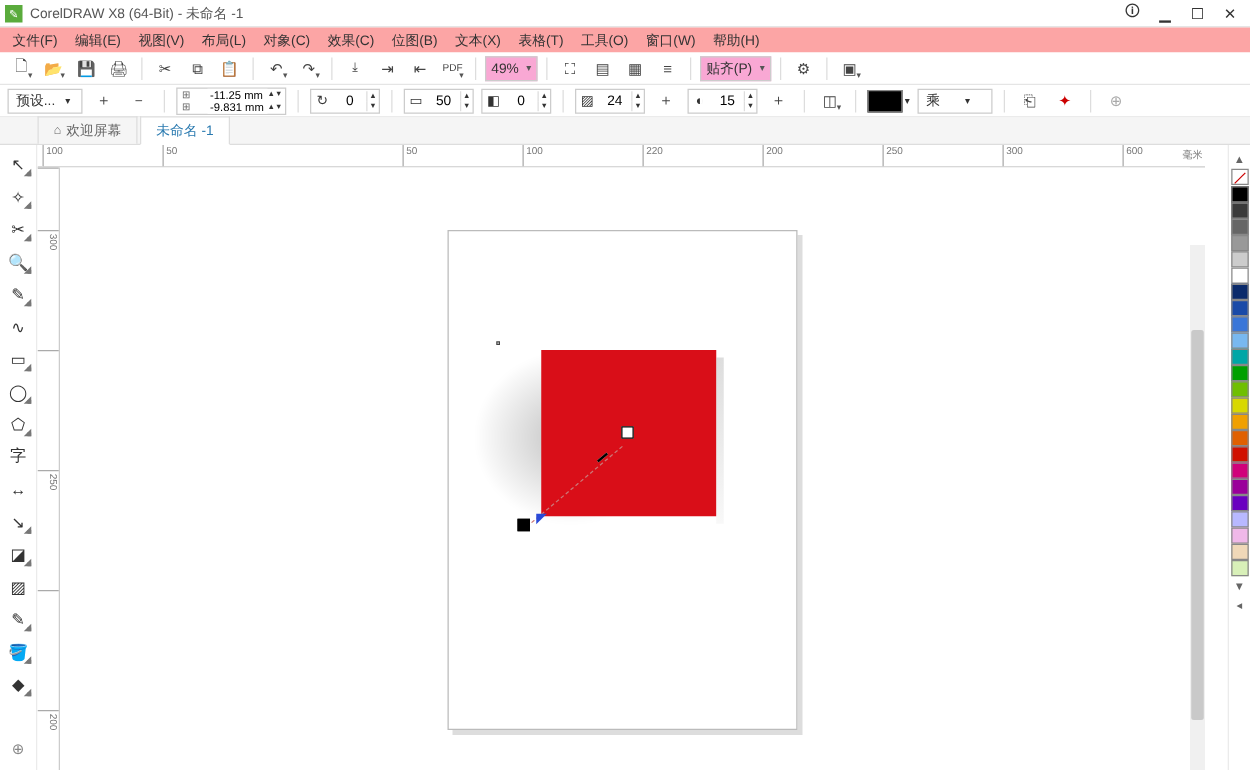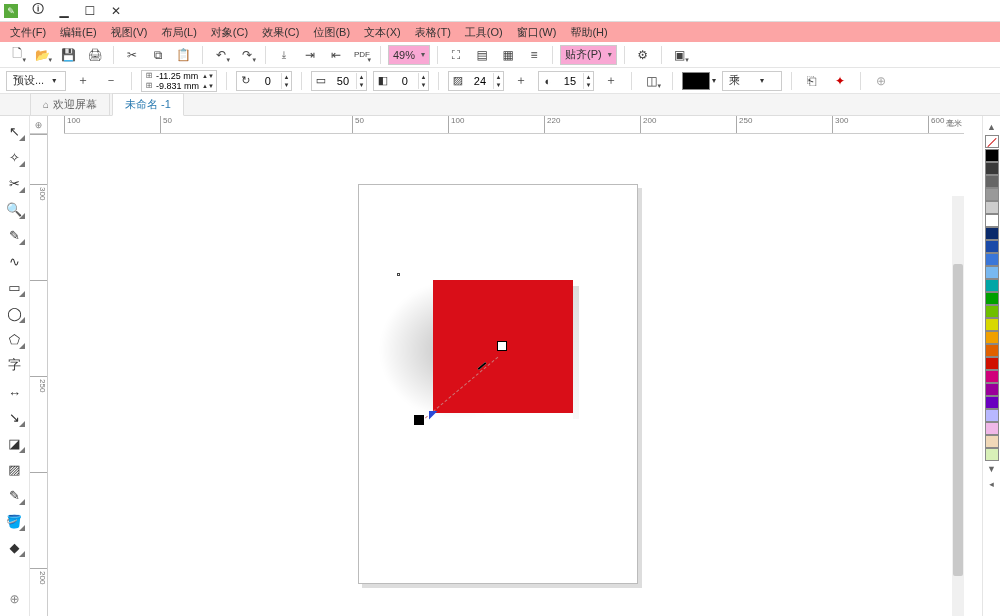--- a/index.html
+++ b/index.html
@@ -23,21 +23,21 @@
   .zoom-box, .combo { height:20px; border:1px solid #ccc; background:#f9a8d4; display:inline-flex; align-items:center; padding:0 4px; font-size:11px; }
   .combo .arrow, .zoom-box .arrow { margin-left:6px; font-size:8px; color:#555; }
 
   
   .propbar { height: 26px; display:flex; align-items:center; padding:0 6px; background:#fff; border-bottom:1px solid #e5e5e5; gap:6px; }
   .preset { height:20px; border:1px solid #ccc; padding:0 6px; display:flex; align-items:center; min-width:60px; }
   .preset .arrow{ margin-left:8px; font-size:8px; }
   .spin-pair { display:flex; flex-direction:column; border:1px solid #ccc; height:22px; }
   .spin-row { display:flex; align-items:center; height:11px; font-size:9px; padding:0 2px; }
   .spin-row span.icon { width:10px; text-align:center; color:#666; font-size:8px; }
-  .spin-row input { border:none; width:48px; font-size:9px; text-align:left; padding-left:2px; }
+  .spin-row input { border:none; width:48px; font-size:9px; text-align:left; padding-left:2px;margin-left:12px; }
   .num-field { height:20px; border:1px solid #ccc; display:flex; align-items:center; }
   .num-field .icon { width:18px; text-align:center; font-size:11px; color:#333; }
   .num-field input { border:none; width:26px; font-size:11px; text-align:center; }
   .num-field .spn { display:flex; flex-direction:column; width:10px; }
   .num-field .spn span{ font-size:6px; line-height:8px; text-align:center; border-left:1px solid #ddd; }
   .color-swatch { width:28px; height:18px; background:#000; border:1px solid #888; }
   .blend-combo { height:20px; border:1px solid #ccc; padding:0 6px; display:flex; align-items:center; min-width:60px; }
   .blend-combo .arrow{ margin-left:20px; font-size:8px;}
 
   
@@ -48,21 +48,21 @@
 
   .workarea { display:flex; height: calc(616px - 22px - 20px - 26px - 26px - 22px); }
 
   
   .toolbox { width:30px; background:#fff; border-right:1px solid #e5e5e5; display:flex; flex-direction:column; align-items:center; padding-top:4px; gap:4px; }
   .tool { width:22px; height:22px; display:flex; align-items:center; justify-content:center; font-size:13px; color:#333; position:relative; cursor:default; }
   .tool.fly::after{ content:""; position:absolute; right:1px; bottom:1px; border:3px solid transparent; border-right-color:#777; border-bottom-color:#777; width:0; height:0; }
 
   
   .canvas-wrap { flex:1; position:relative; background:#fff; overflow:hidden; }
-  .ruler-h { position:absolute; top:0; left:34px; right:18px; height:18px; background:#fff; border-bottom:1px solid #ccc; }
+  .ruler-h { position:absolute; top:0; left:4px; right:18px; height:18px; background:#fff; border-bottom:1px solid #ccc; }
   .ruler-h .ticks{ position:relative; height:100%; }
   .ruler-h .tick{ position:absolute; top:0; height:100%; border-left:1px solid #aaa; font-size:8px; color:#777; padding-left:2px; }
   .ruler-v { position:absolute; top:18px; left:0; bottom:0; width:18px; background:#fff; border-right:1px solid #ccc; }
   .ruler-v .tick{ position:absolute; left:0; width:100%; border-top:1px solid #aaa; font-size:8px; color:#777; writing-mode:vertical-rl; padding-top:2px; }
   .ruler-unit { position:absolute; top:2px; right:2px; font-size:8px; color:#777; }
   .ruler-corner{ position:absolute; top:0; left:0; width:18px; height:18px; border-right:1px solid #ccc; border-bottom:1px solid #ccc; background:#fff; display:flex; align-items:center; justify-content:center; font-size:9px; color:#888;}
   .scroll-v { position:absolute; right:18px; top:80px; width:12px; bottom:0; background:#f0f0f0; }
   .scroll-thumb{ position:absolute; top:68px; bottom:40px; left:1px; right:1px; background:#c9c9c9; border-radius:2px;}
   .viewport { position:absolute; top:18px; left:18px; right:30px; bottom:0; background:#fff; }
 
@@ -85,20 +85,21 @@
   .swatch.none::after{ content:""; position:absolute; left:0; right:0; top:50%; border-top:1px solid #c00; transform:rotate(-45deg);}
 
   
   .tool-expand{ margin-top:auto; margin-bottom:6px; font-size:12px; color:#888;}
 </style>
 </head>
 <body>
 
 <div class="titlebar">
   <span class="logo">✎</span>
+  <span class="title">CorelDRAW X8 (64-Bit) - 未命名 -1</span>
   <span class="win-btn">🛈</span>
   <span class="win-btn">▁</span>
   <span class="win-btn">☐</span>
   <span class="win-btn">✕</span>
 </div>
 
 <div class="menubar" id="menubar">
     <span class="menu-item">文件(F)</span>
     <span class="menu-item">编辑(E)</span>
     <span class="menu-item">视图(V)</span>

